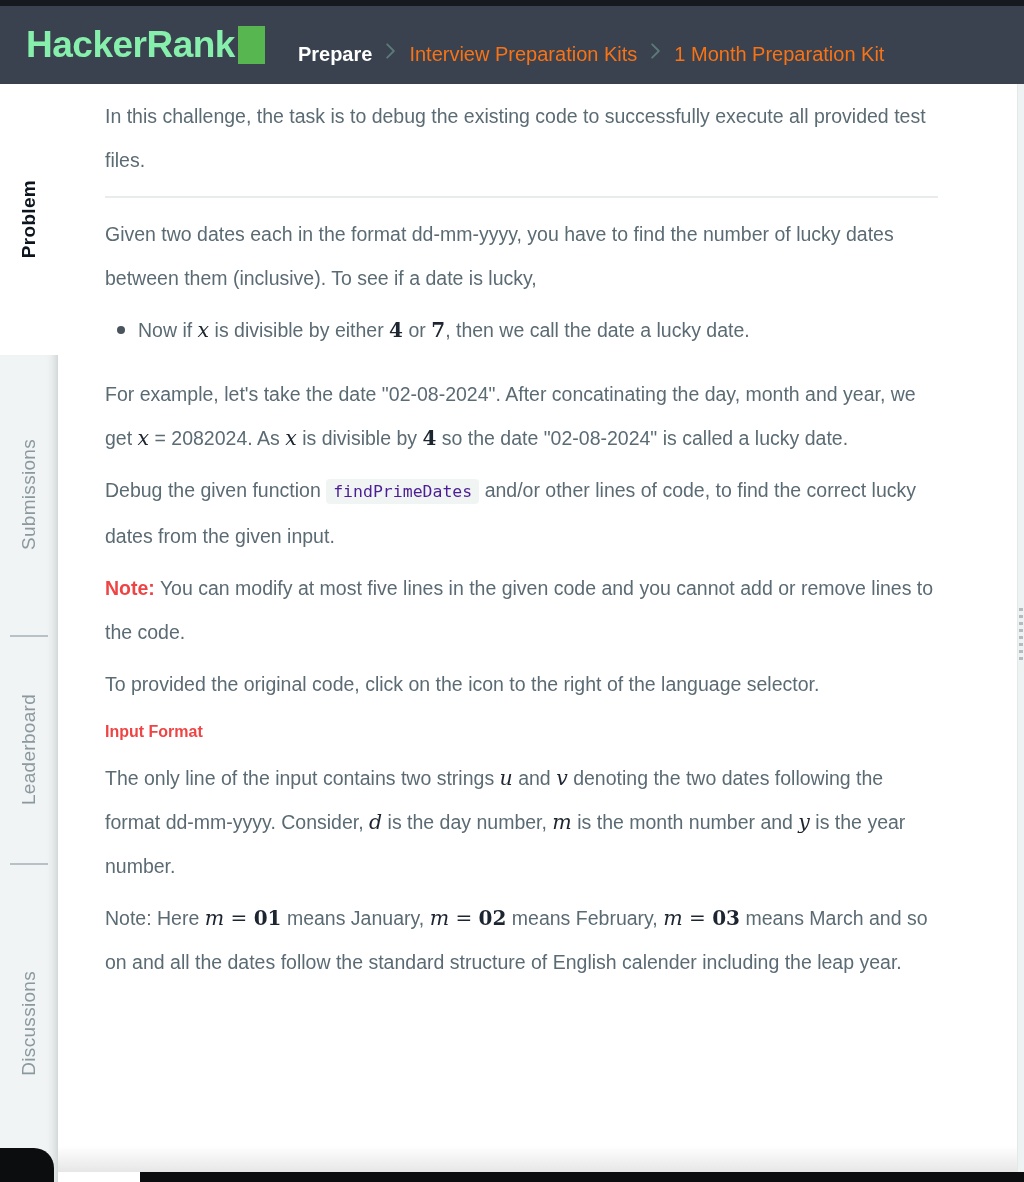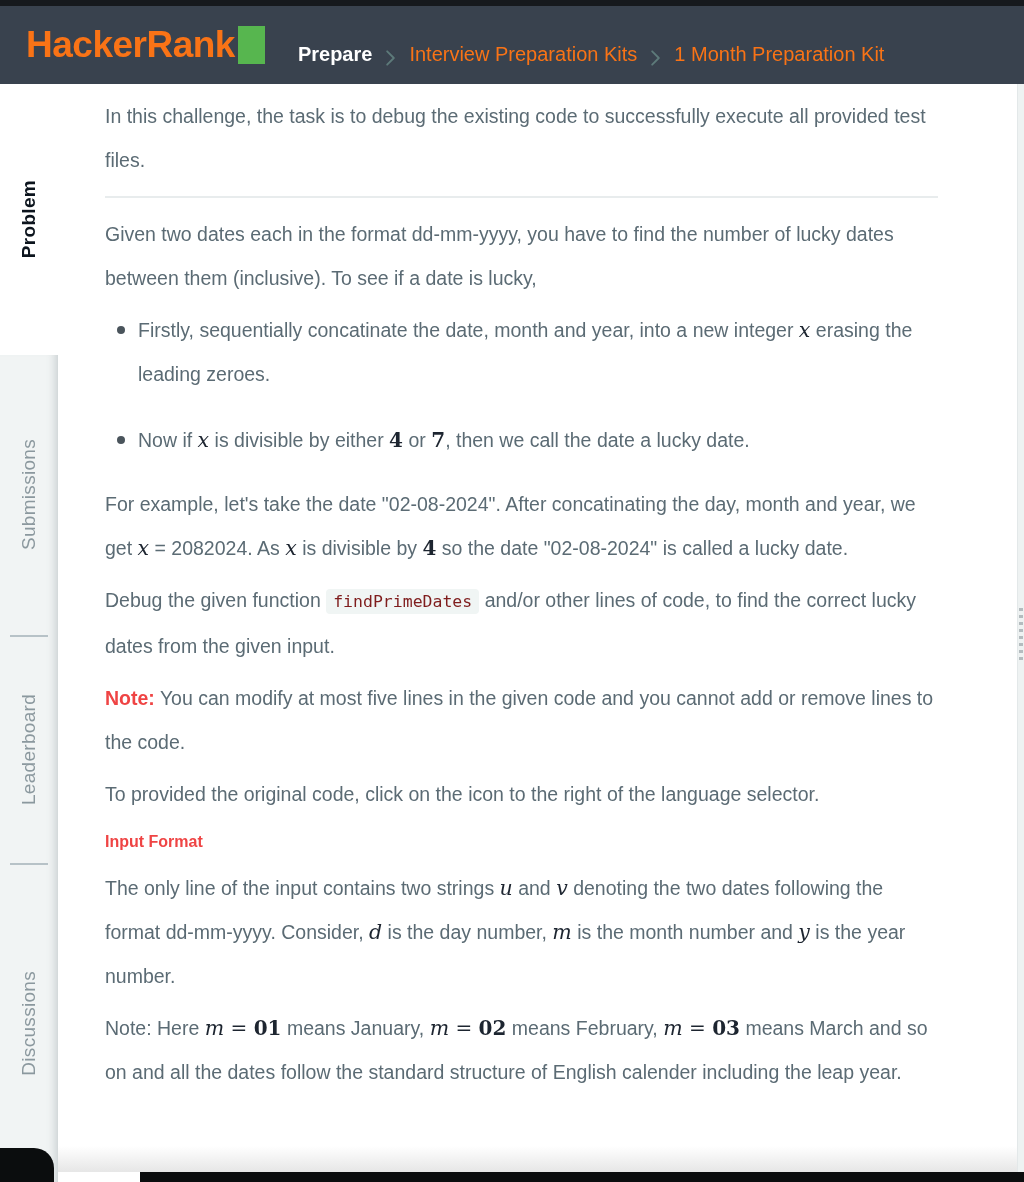--- a/index.html
+++ b/index.html
@@ -7,23 +7,23 @@
     font-family:"Liberation Sans", sans-serif; }
   .root { position:relative; width:1024px; height:1182px; }
 
   
   .top-strip { height:6px; background:#16191d; width:100%; }
 
   
   .navbar { height:78px; background:#39424e; display:flex; align-items:center;
     padding-left:26px; }
   .logo { display:flex; align-items:center; cursor:pointer; }
-  .logo-text { color:#f97316; font-size:37px; font-weight:700; letter-spacing:-0.5px; }
+  .logo-text { color:#86efac; font-size:37px; font-weight:700; letter-spacing:-0.5px; }
   .logo-block { width:27px; height:38px; margin-left:3px; }
-  .breadcrumb { display:flex; align-items:flex-end; margin-left:33px; font-size:20px;margin-top:18px; }
+  .breadcrumb { display:flex; align-items:flex-start; margin-left:33px; font-size:20px;margin-top:18px; }
   .crumb { color:#f97316; cursor:pointer; white-space:nowrap; }
   .crumb.bold { color:#ffffff; font-weight:700; }
   .crumb-sep { margin:0 13px; display:flex; align-items:center; }
 
   
   .main { display:flex; height:1098px; position:relative; }
 
   
   .sidebar { width:58px; display:flex; flex-direction:column; flex:none; }
   .side-label { writing-mode:vertical-rl; transform:rotate(180deg);
@@ -51,21 +51,21 @@
   ul.bullets li::before { content:""; position:absolute; left:2px; top:18px;
     width:8px; height:8px; border-radius:50%; background:#4a545c; }
   .run-plain { }
   .run-bold { font-weight:700; color:#ef4444; }
   .run-mvar { font-family:"DejaVu Serif", serif; font-style:italic; color:#1d2530;
     font-size:20.5px; }
   .run-mnum { font-family:"DejaVu Serif", serif; color:#1d2530; font-weight:600;
     font-size:20px; }
   .run-meq { font-family:"DejaVu Serif", serif; color:#1d2530; font-size:20px; }
   .run-code { font-family:"DejaVu Sans Mono","Liberation Mono", monospace;
-    font-size:16.5px; background:#f0f5f4; color:#7f1d1d; padding:3px 7px;
+    font-size:16.5px; background:#f0f5f4; color:#4c1d95; padding:3px 7px;
     border-radius:4px; }
 
   
   .right-strip { position:absolute; top:84px; right:0; bottom:0; width:7px;
     background:#eef2f2; border-left:1px solid #e3e8e9; }
   .drag-handle { position:absolute; top:608px; right:1px; width:4px; height:52px;
     cursor:col-resize;
     background:repeating-linear-gradient(180deg,#b4bcbf 0 3px,transparent 3px 7px); }
 
   
@@ -125,21 +125,20 @@
           <span class="side-label">Discussions</span>
         </div>
       </div>
     </div>
 
     <div class="content" id="problem-statement">
         <p><span class="run-plain">In this challenge, the task is to debug the existing code to successfully execute all provided test files.</span></p>
         <div class="hr"></div>
         <p><span class="run-plain">Given two dates each in the format dd-mm-yyyy, you have to find the number of lucky dates between them (inclusive). To see if a date is lucky,</span></p>
         <ul class="bullets">
-          <li><span class="run-plain">Firstly, sequentially concatinate the date, month and year, into a new integer </span><span class="run-mvar">x</span><span class="run-plain"> erasing the leading zeroes.</span></li>
           <li><span class="run-plain">Now if </span><span class="run-mvar">x</span><span class="run-plain"> is divisible by either </span><span class="run-mnum">4</span><span class="run-plain"> or </span><span class="run-mnum">7</span><span class="run-plain">, then we call the date a lucky date.</span></li>
         </ul>
         <p><span class="run-plain">For example, let's take the date "02-08-2024". After concatinating the day, month and year, we get </span><span class="run-mvar">x</span><span class="run-plain"> = 2082024. As </span><span class="run-mvar">x</span><span class="run-plain"> is divisible by </span><span class="run-mnum">4</span><span class="run-plain"> so the date "02-08-2024" is called a lucky date.</span></p>
         <p><span class="run-plain">Debug the given function </span><span class="run-code">findPrimeDates</span><span class="run-plain"> and/or other lines of code, to find the correct lucky dates from the given input.</span></p>
         <p><span class="run-bold">Note:</span><span class="run-plain"> You can modify at most five lines in the given code and you cannot add or remove lines to the code.</span></p>
         <p><span class="run-plain">To provided the original code, click on the icon to the right of the language selector.</span></p>
         <h3><span class="run-bold">Input Format</span></h3>
         <p><span class="run-plain">The only line of the input contains two strings </span><span class="run-mvar">u</span><span class="run-plain"> and </span><span class="run-mvar">v</span><span class="run-plain"> denoting the two dates following the format dd-mm-yyyy. Consider, </span><span class="run-mvar">d</span><span class="run-plain"> is the day number, </span><span class="run-mvar">m</span><span class="run-plain"> is the month number and </span><span class="run-mvar">y</span><span class="run-plain"> is the year number.</span></p>
         <p><span class="run-plain">Note: Here </span><span class="run-mvar">m</span><span class="run-meq"> = </span><span class="run-mnum">01</span><span class="run-plain"> means January, </span><span class="run-mvar">m</span><span class="run-meq"> = </span><span class="run-mnum">02</span><span class="run-plain"> means February, </span><span class="run-mvar">m</span><span class="run-meq"> = </span><span class="run-mnum">03</span><span class="run-plain"> means March and so on and all the dates follow the standard structure of English calender including the leap year.</span></p>
       </div>

